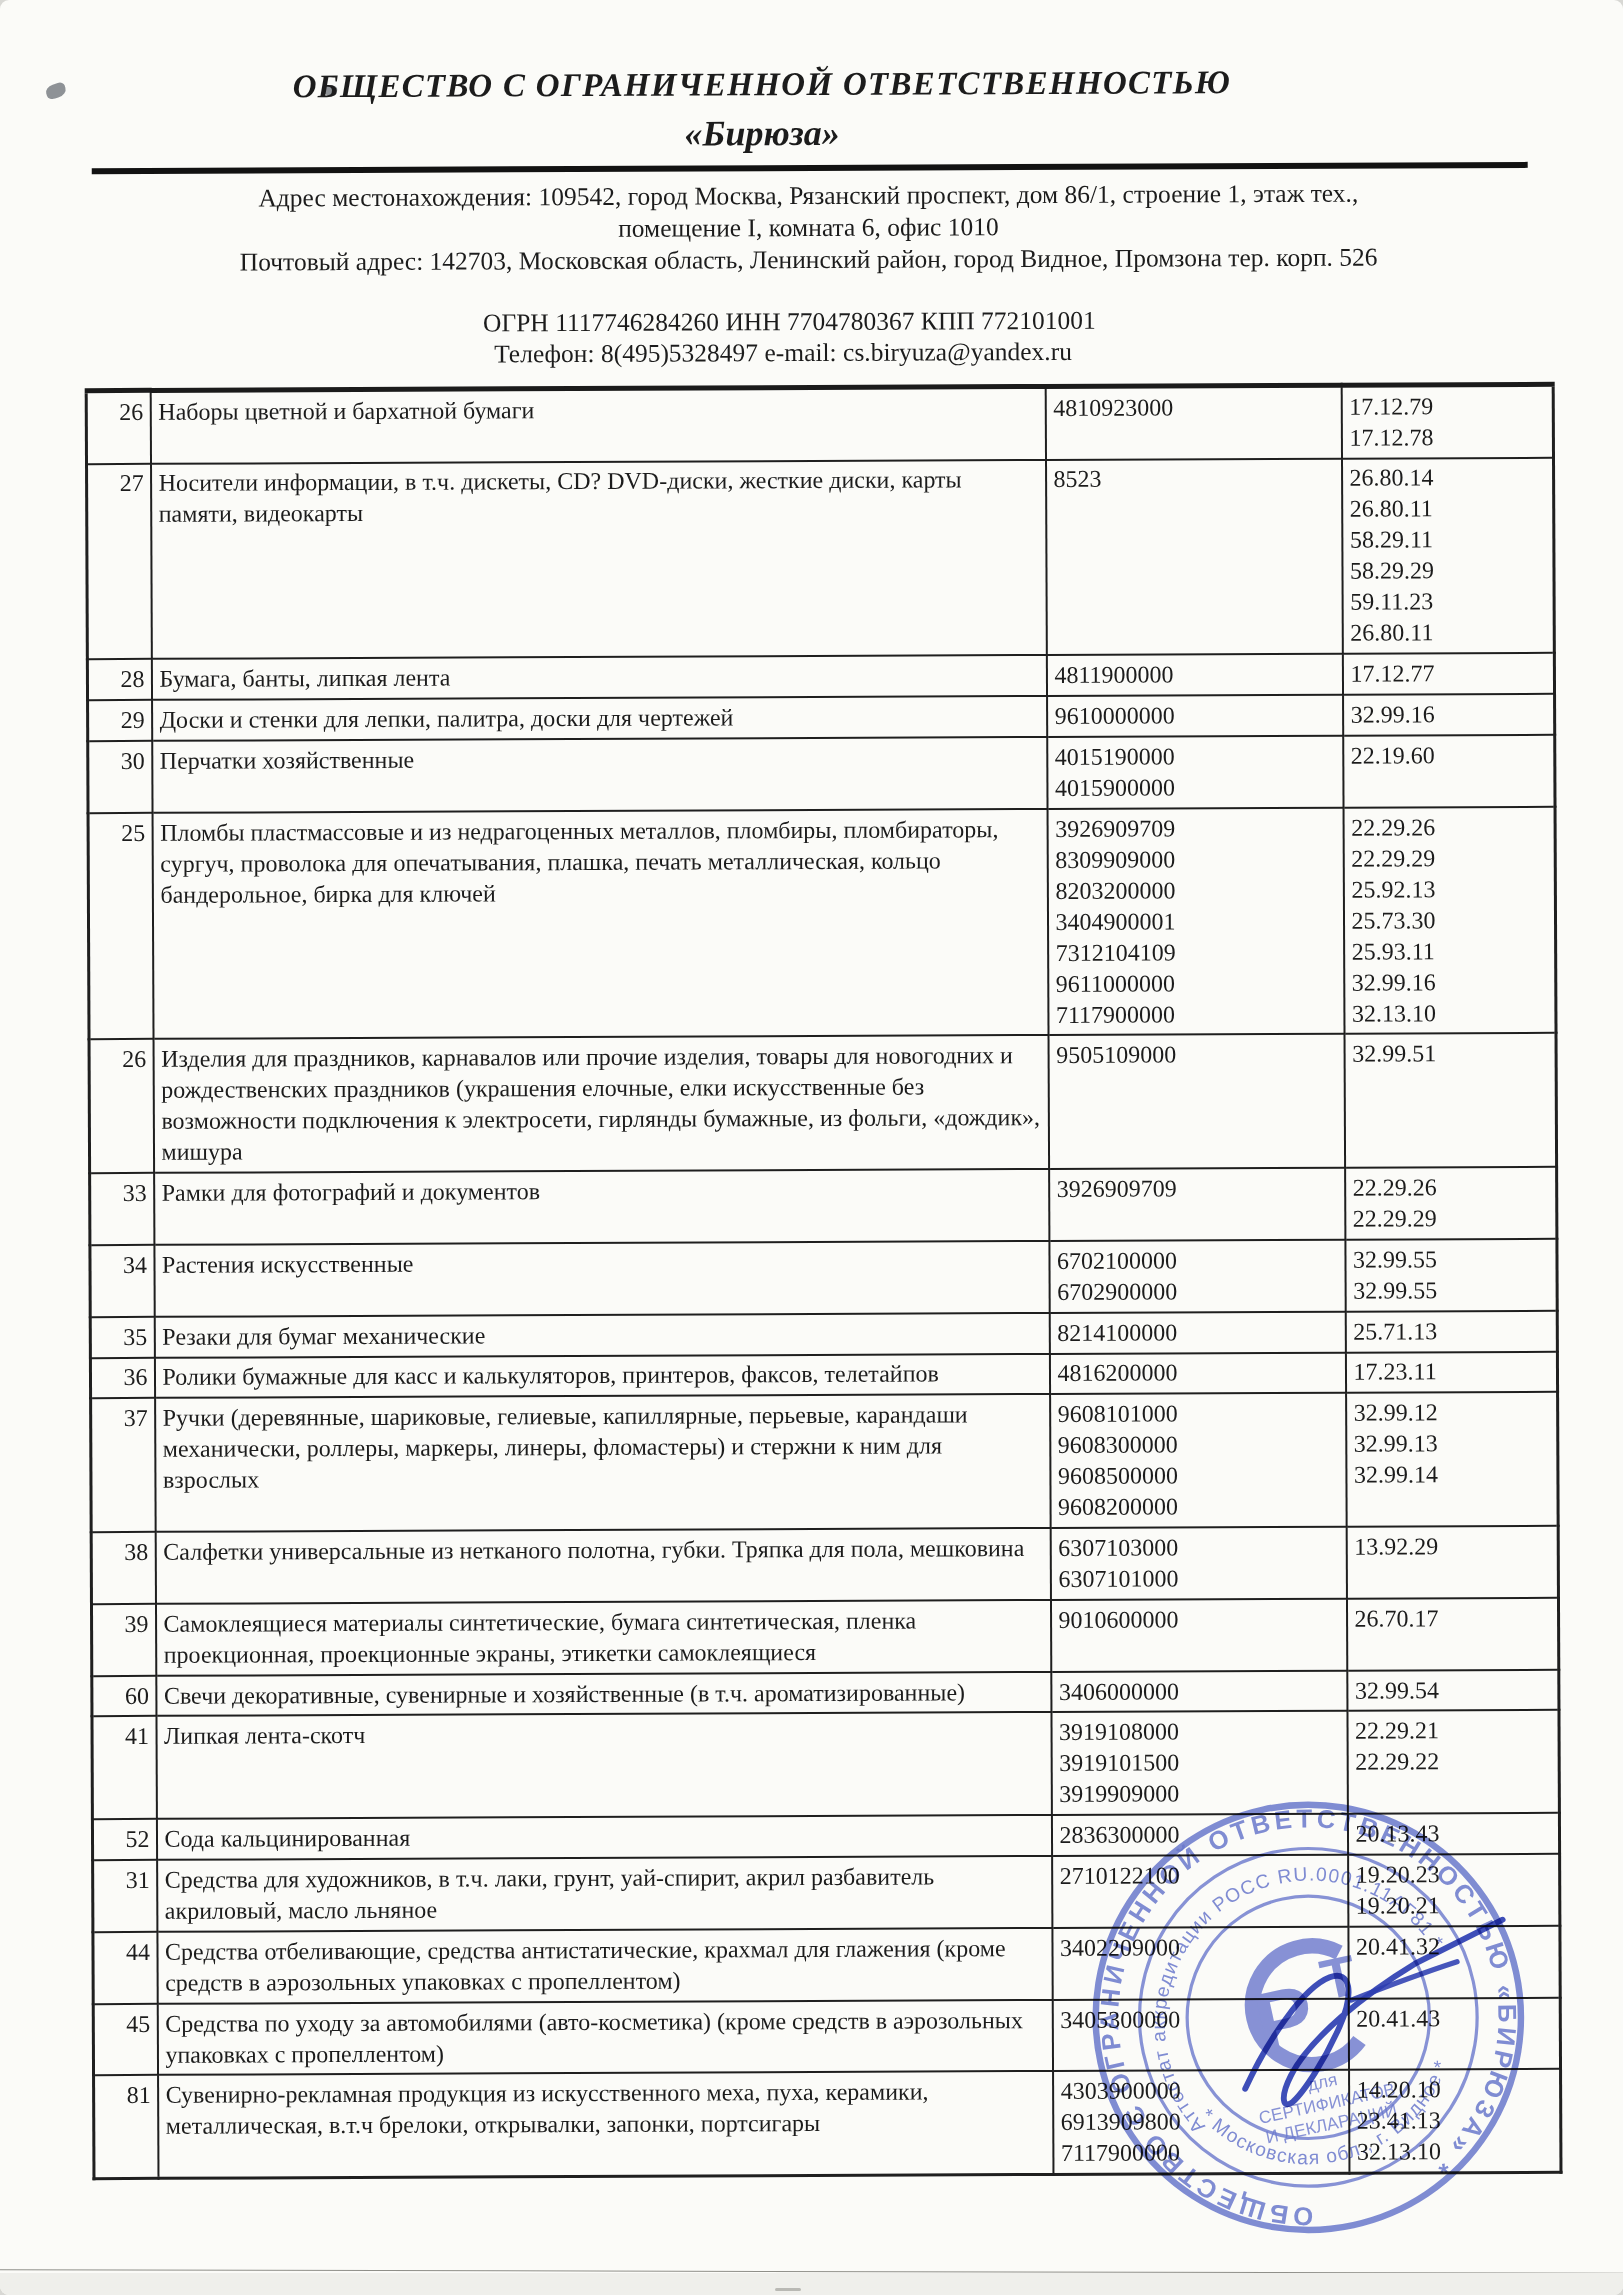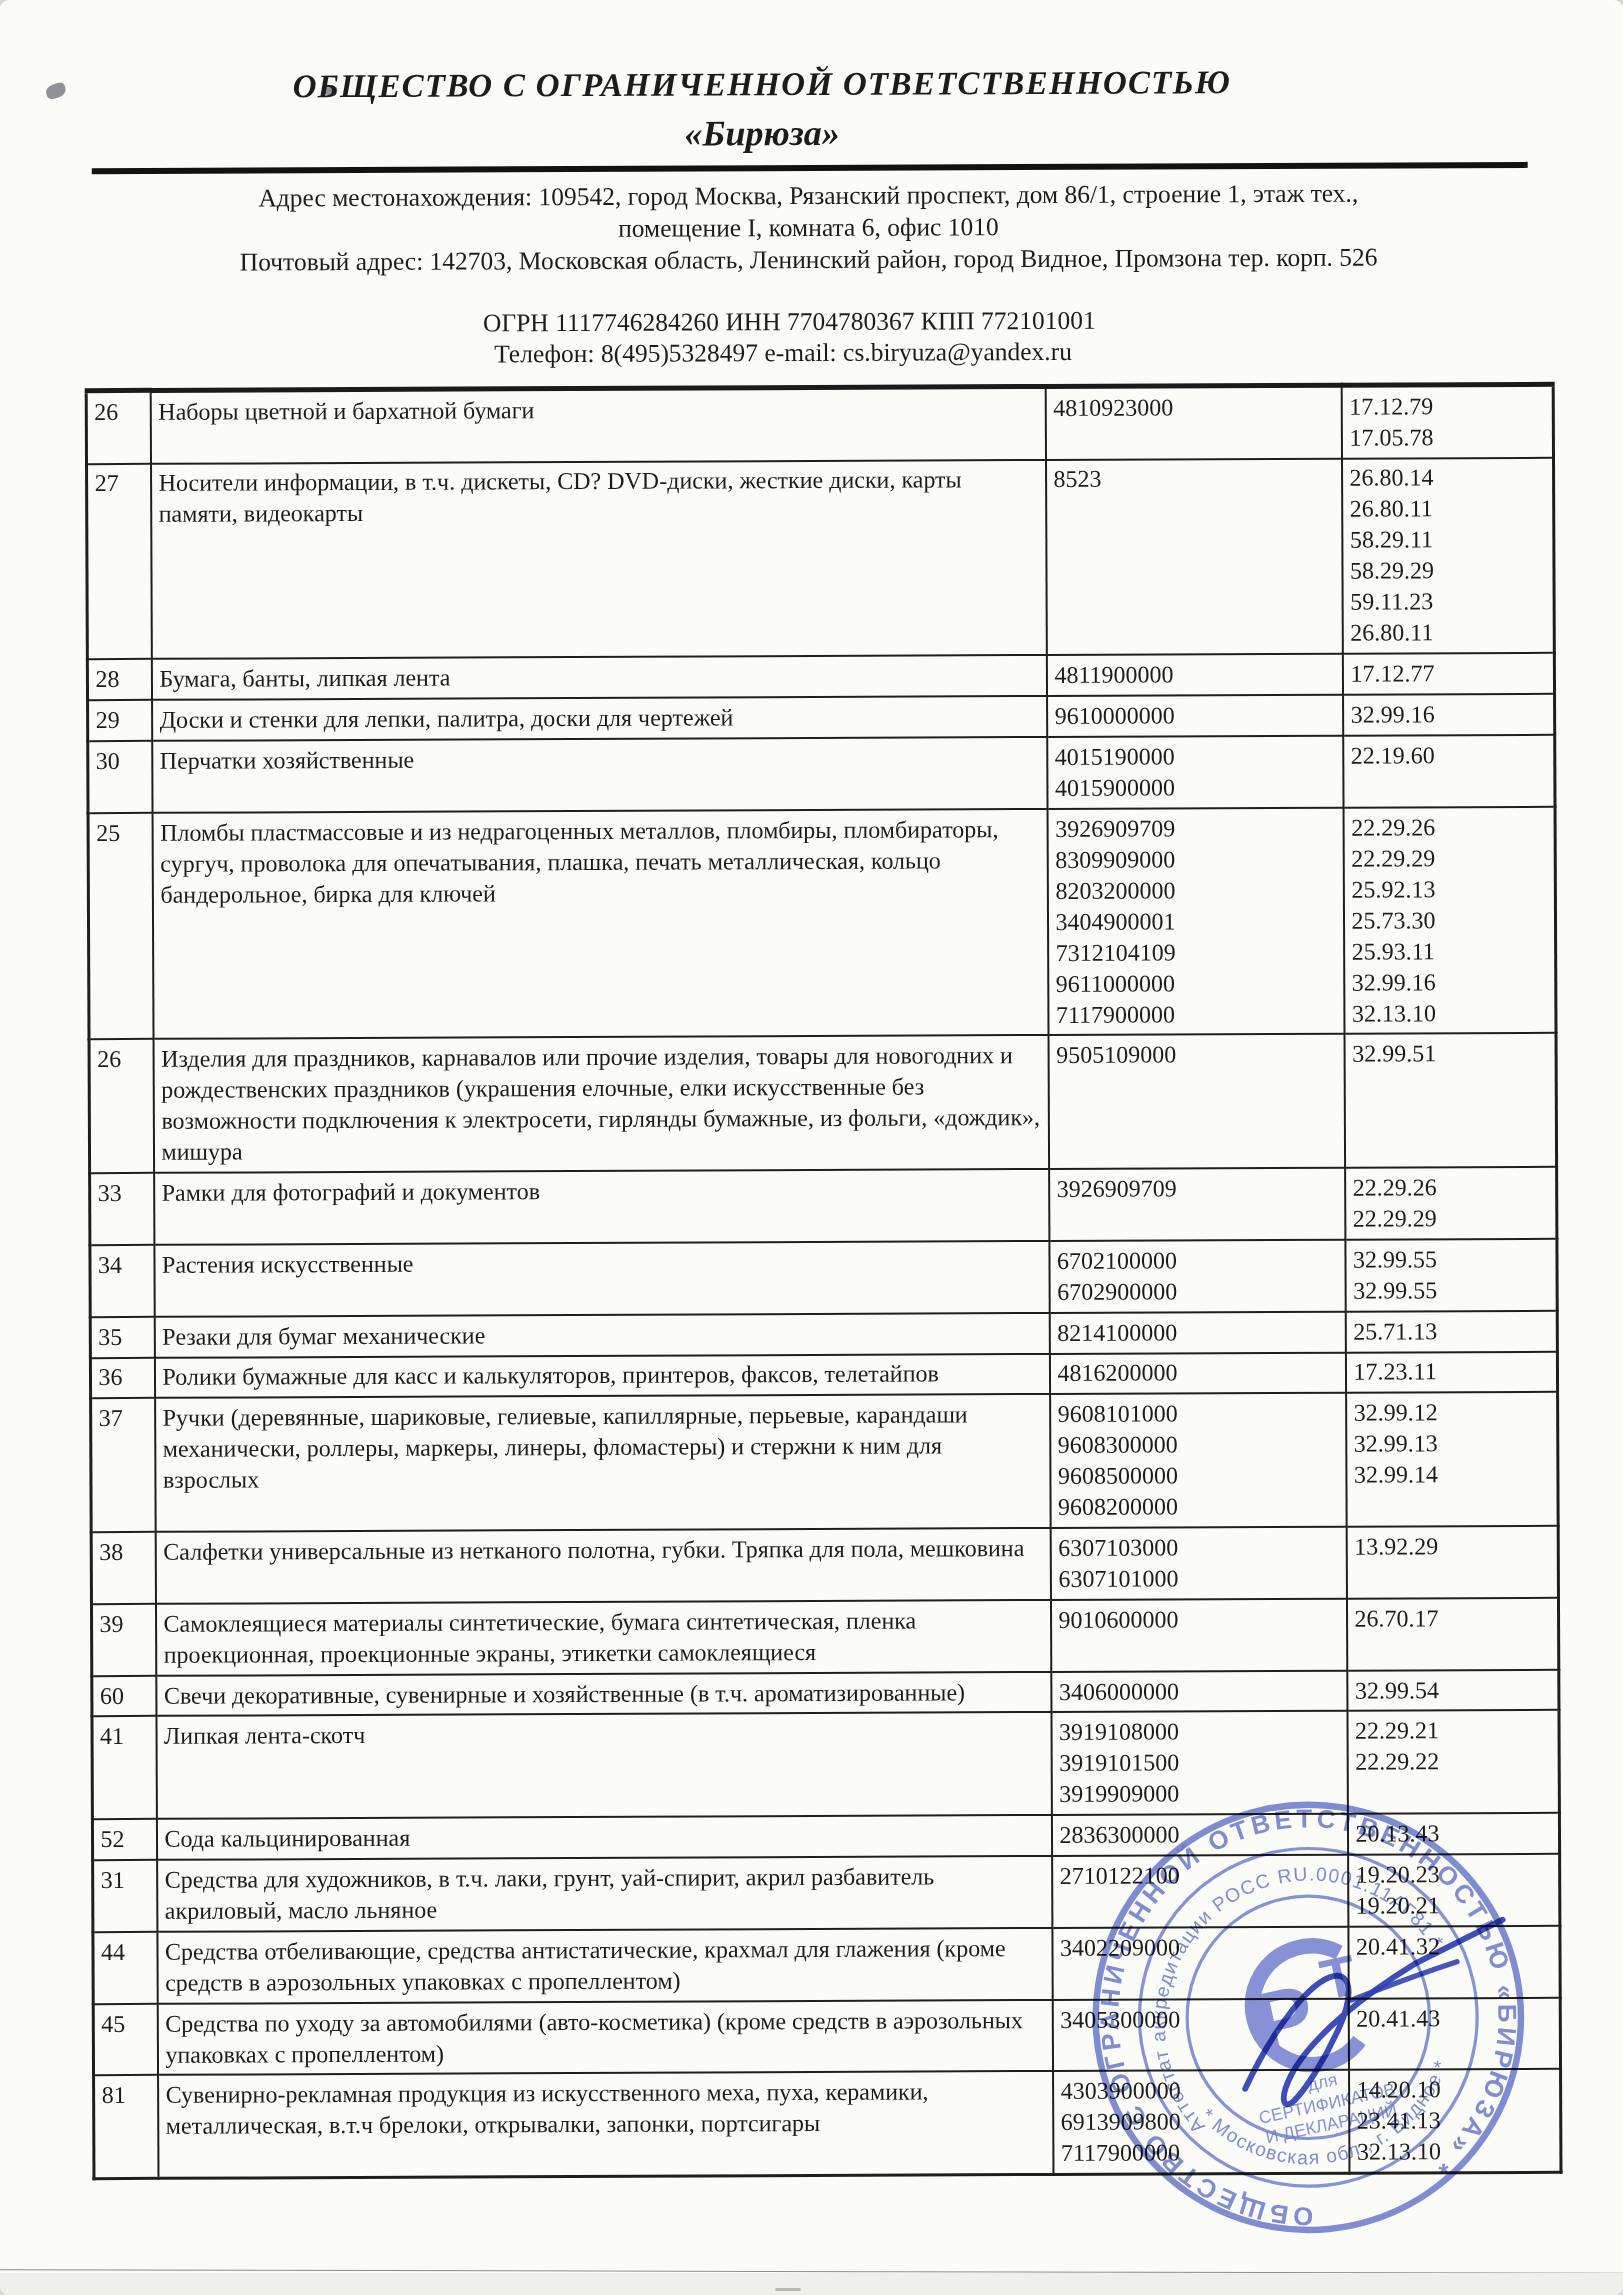--- a/index.html
+++ b/index.html
@@ -44,21 +44,21 @@
     table-layout:fixed;
   }
   table.items td{
     border:2px solid #1f1f1f;
     vertical-align:top;
     font-size:24px;
     line-height:31px;
     padding:3.9px 6.5px;
   }
   table.items{border:3.3px solid #1f1f1f;border-top:5.2px solid #1b1b1b;}
-  td.c-num{width:49px;text-align:left;padding-left:1.3px;padding-right:1.3px;}
+  td.c-num{width:49px;text-align:right;padding-left:1.3px;padding-right:1.3px;}
   td.c-desc{width:880px;padding-left:11px;padding-right:36px;}
   td.c-codes{width:281px;padding-left:17px;}
   td.c-cls{width:196px;padding-left:13px;}
   .code-line,.cls-line{display:block;}
   
   .stamp{
     position:absolute;
     left:1078px;top:1794px;
     width:451px;height:451px;
     mix-blend-mode:multiply;
@@ -108,21 +108,21 @@
     <table class="items">
       <tbody>
       <tr>
         <td class="c-num">26</td>
         <td class="c-desc">Наборы цветной и бархатной бумаги</td>
         <td class="c-codes">
               <div class="code-line">4810923000</div>
             </td>
         <td class="c-cls">
               <div class="cls-line">17.12.79</div>
-              <div class="cls-line">17.05.78</div>
+              <div class="cls-line">17.12.78</div>
             </td>
       </tr>
 
       <tr>
         <td class="c-num">27</td>
         <td class="c-desc">Носители информации, в т.ч. дискеты, CD? DVD-диски, жесткие диски, карты памяти, видеокарты</td>
         <td class="c-codes">
               <div class="code-line">8523</div>
             </td>
         <td class="c-cls">

